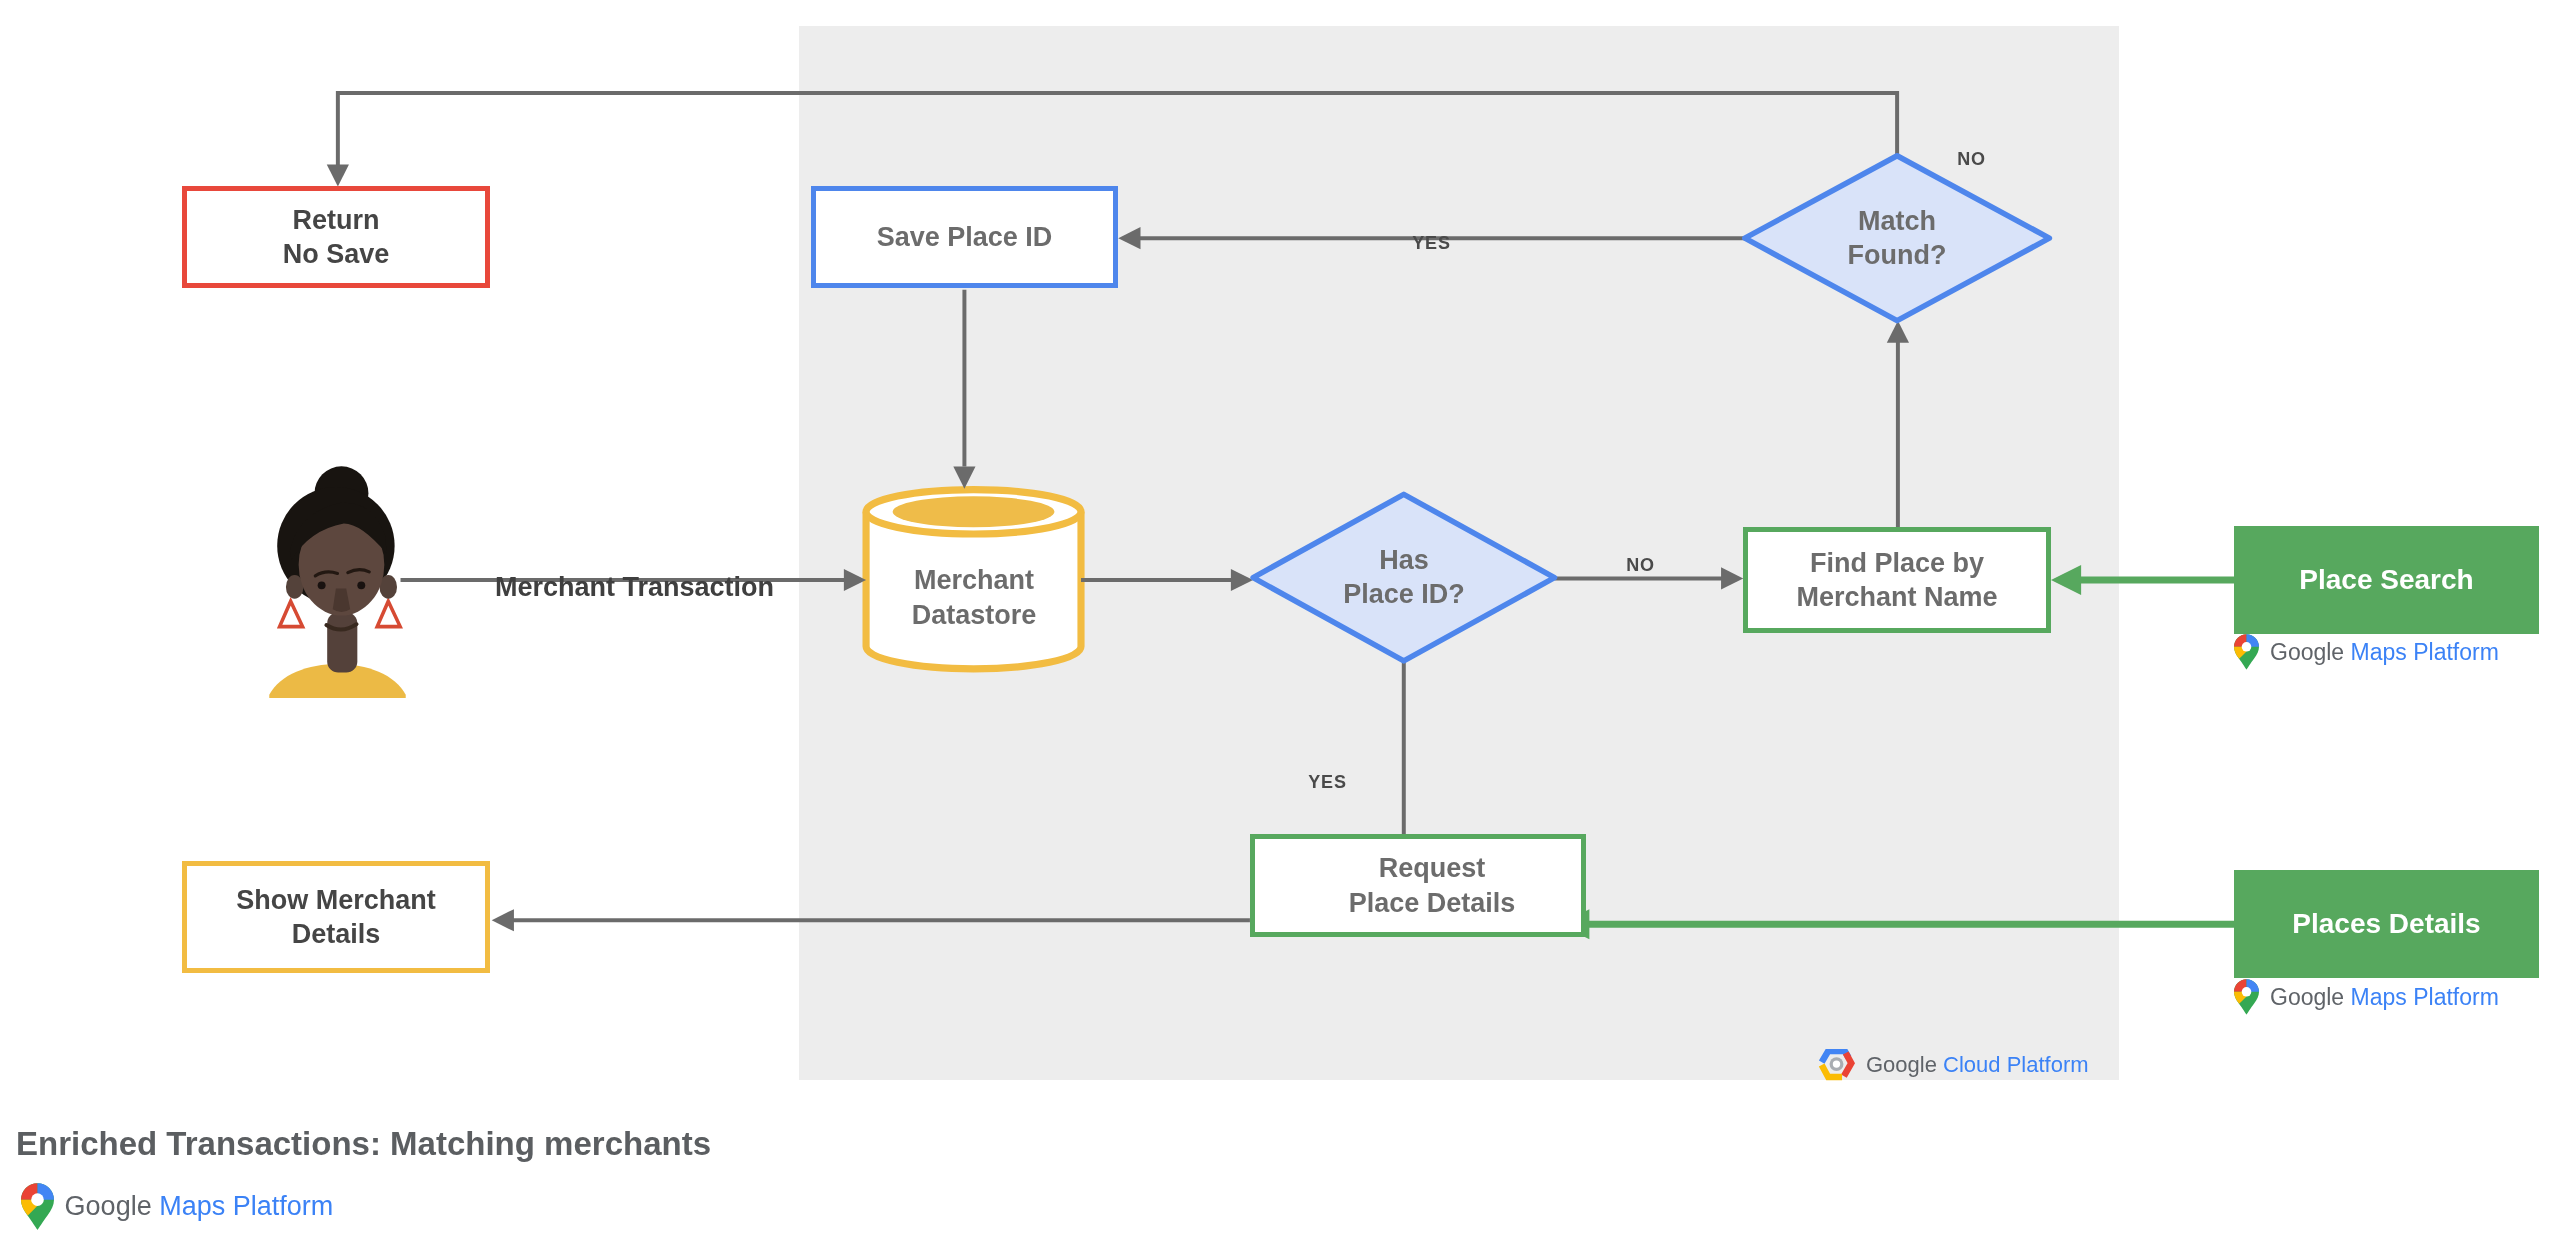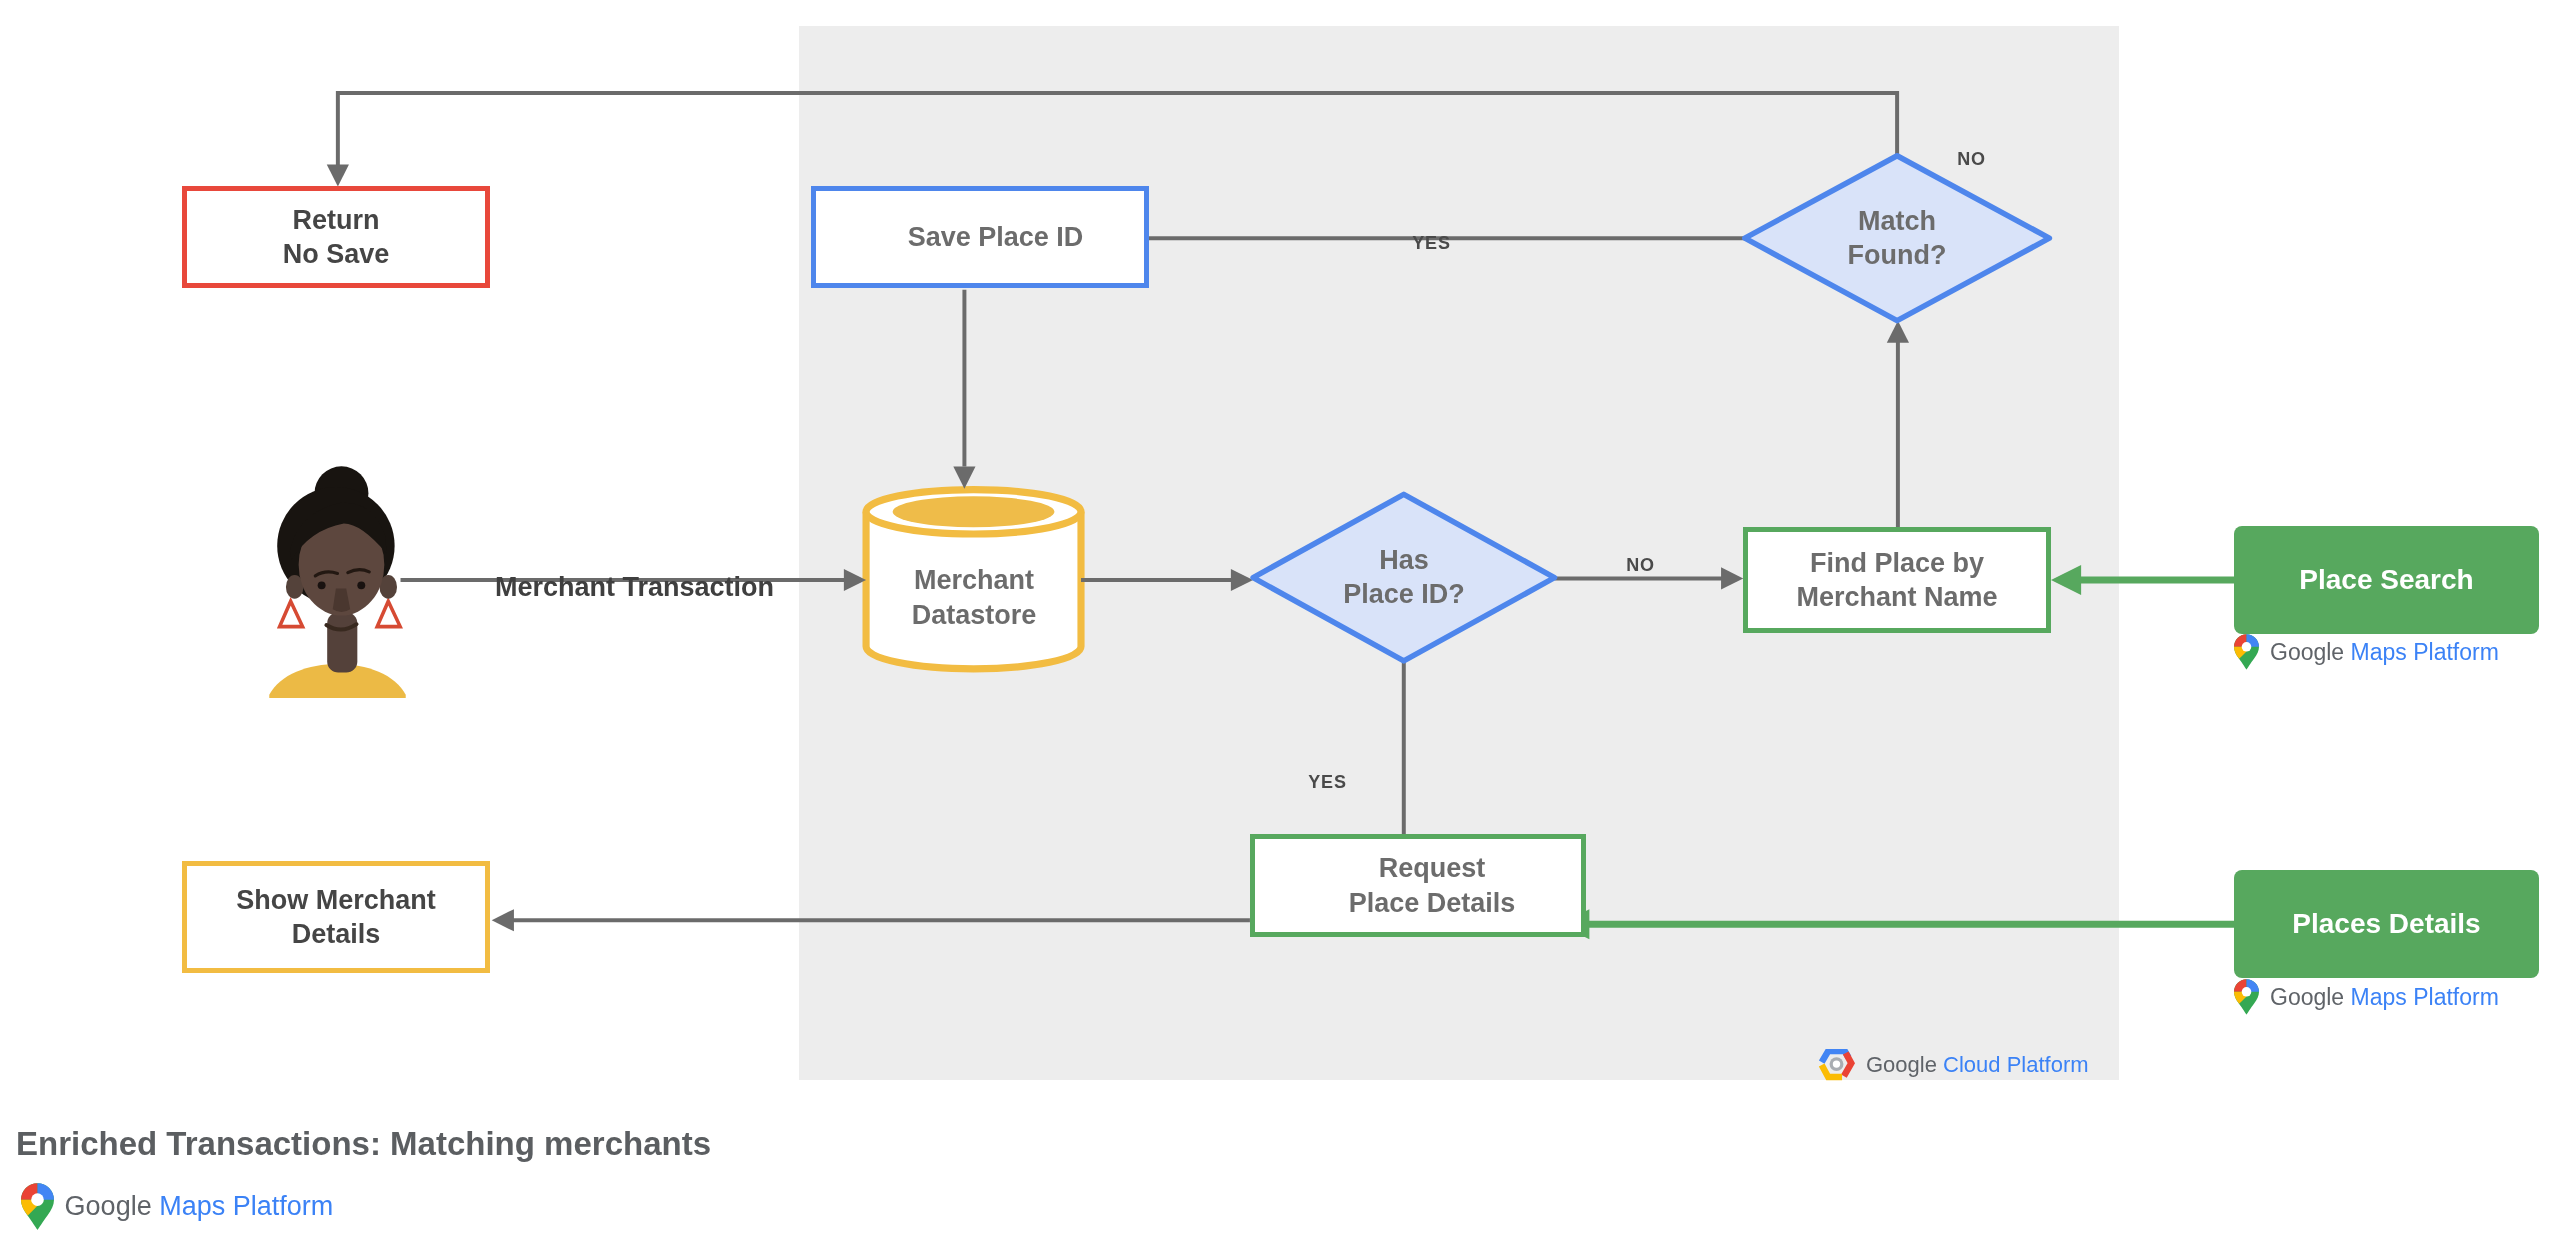--- a/index.html
+++ b/index.html
@@ -6,21 +6,21 @@
   body{font-family:"Liberation Sans","DejaVu Sans",sans-serif;}
   .stage{position:relative;width:2576px;height:1252px;background:#ffffff;overflow:hidden;}
   .panel{position:absolute;left:799px;top:26px;width:1320px;height:1054px;background:#EDEDED;}
   svg.connectors{position:absolute;left:0;top:0;width:2576px;height:1252px;}
   .node{position:absolute;background:#ffffff;display:flex;align-items:center;justify-content:center;
         text-align:center;font-weight:700;font-size:27px;line-height:1.26;color:#6C6C6C;}
   .node.red{border:5.6px solid #E8483B;color:#454545;}
   .node.blue{border:5.6px solid #4E86EC;}
   .node.green{border:5.6px solid #57A85E;}
   .node.gold{border:5.6px solid #F2BC42;color:#454545;}
-  .api-box{position:absolute;background:#57A85E;border-radius:8px;display:flex;align-items:center;
+  .api-box{position:absolute;background:#57A85E;border-radius:0;display:flex;align-items:center;
         justify-content:center;color:#ffffff;font-weight:700;font-size:28px;}
   .ml{white-space:pre-line;}
   .diamond-label{position:absolute;display:flex;align-items:center;justify-content:center;
         text-align:center;font-weight:700;font-size:27px;line-height:1.26;color:#6C6C6C;}
   .cyl-label{position:absolute;display:flex;align-items:center;justify-content:center;text-align:center;
         font-weight:700;font-size:27px;line-height:1.26;color:#6C6C6C;}
   .edge-label{position:absolute;text-align:center;font-weight:700;font-size:18px;letter-spacing:0.8px;color:#4A4A4A;margin-top:36px;}
   .edge-label.big{font-size:27px;letter-spacing:0;color:#3F3F3F;}
   .logo-row{position:absolute;display:inline-flex;align-items:center;gap:11px;}
   .logo-text{font-size:23px;color:#5F6368;white-space:nowrap;}
@@ -99,21 +99,21 @@
       <polygon points="2586,731 2624,712 2624,750"></polygon>
       <polygon points="1966,1165 2004,1146 2004,1184"></polygon>
     </g>
 
     <polygon points="2392,196 2584,300 2392,404 2200,300" fill="#D9E3F9" stroke="#4E86EC" stroke-width="7" stroke-linejoin="round"></polygon>
     <polygon points="1770,623 1960,728 1770,833 1580,728" fill="#D9E3F9" stroke="#4E86EC" stroke-width="7" stroke-linejoin="round"></polygon>
   </svg>
 
   <div class="node red ml" style="left:182px;top:186px;width:298px;height:92px;">Return
 No Save</div>
-  <div class="node blue ml" style="left:811px;top:186px;width:297px;height:92px;padding-left:31px;">Save Place ID</div>
+  <div class="node blue ml" style="left:811px;top:186px;width:297px;height:92px;">Save Place ID</div>
   <div class="node green ml" style="left:1743px;top:527px;width:298px;height:96px;">Find Place by
 Merchant Name</div>
   <div class="node green ml" style="left:1250px;top:834px;width:298px;height:93px;padding-left:28px;">Request
 Place Details</div>
   <div class="node gold ml" style="left:182px;top:861px;width:298px;height:102px;">Show Merchant
 Details</div>
 
   <div class="diamond-label ml" style="left:1778px;top:192px;width:238px;height:92px;">Match
 Found?</div>
   <div class="diamond-label ml" style="left:1285px;top:531px;width:238px;height:92px;">Has

